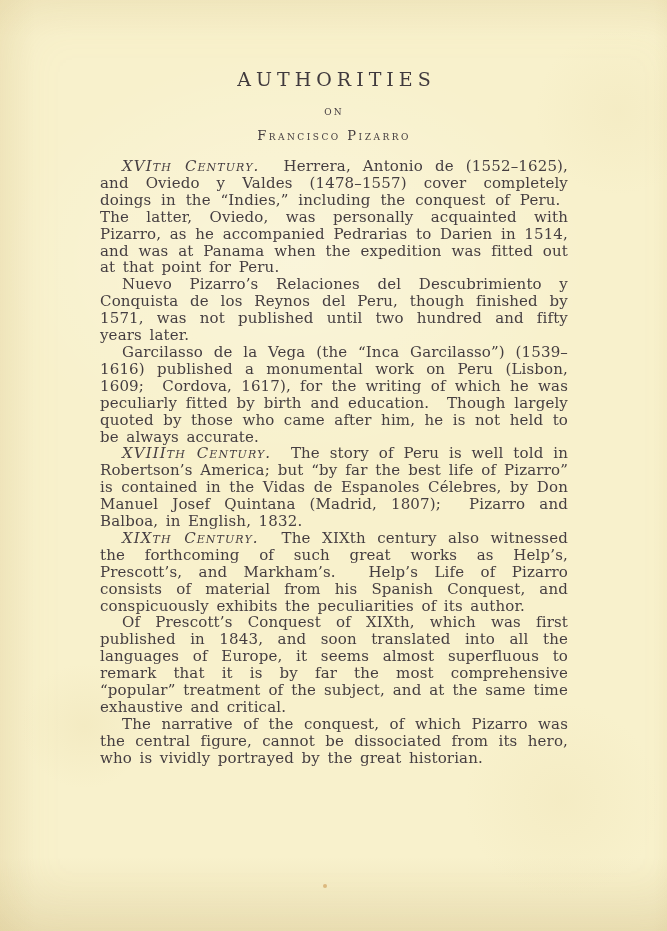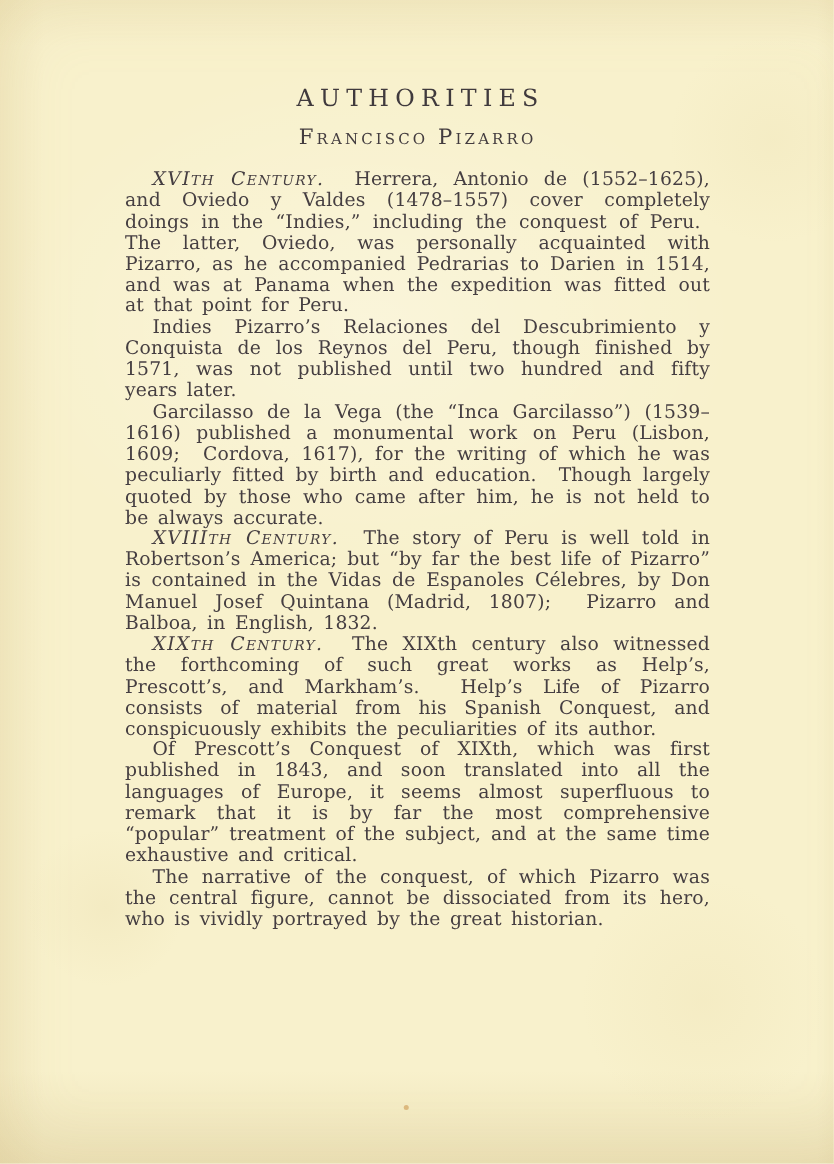--- a/index.html
+++ b/index.html
@@ -66,21 +66,21 @@
     font-variant: small-caps;
     font-size: 13px;
     letter-spacing: 2px;
     color: #484044;
   }
   .subject {
     margin: 10px 0 0 0;
     text-align: center;
     font-weight: normal;
     font-variant: small-caps;
-    font-size: 17px;
+    font-size: 13px;
     letter-spacing: 2.5px;
     color: #433c3f;
   }
   .body-text {
     margin-top: 15px;
     font-size: 15px;
     line-height: 16.9px;
     text-align: justify;
     word-spacing: 2.6px;
     letter-spacing: 0.15px;
@@ -99,24 +99,25 @@
   .italic {
   }
 </style>
 </head>
 <body>
 
 <div class="page">
   <div class="speck"></div>
   <div class="content">
     <h1 class="title">AUTHORITIES</h1>
+    <div class="on-label">on</div>
     <h2 class="subject">Francisco Pizarro</h2>
     <div class="body-text">
         <p><span class="smallcaps">XVIth Century.</span><span>&nbsp; Herrera, Antonio de (1552–1625), and Oviedo y Valdes (1478–1557) cover completely doings in the “Indies,” including the conquest of Peru.&nbsp; The latter, Oviedo, was personally acquainted with Pizarro, as he accompanied Pedrarias to Darien in 1514, and was at Panama when the expedition was fitted out at that point for Peru.</span></p>
-        <p><span>Indies Pizarro’s </span><span class="italic">Relaciones del Descubrimiento y Conquista de los Reynos del Peru</span><span>, though finished by 1571, was not published until two hundred and fifty years later.</span></p>
+        <p><span>Nuevo Pizarro’s </span><span class="italic">Relaciones del Descubrimiento y Conquista de los Reynos del Peru</span><span>, though finished by 1571, was not published until two hundred and fifty years later.</span></p>
         <p><span>Garcilasso de la Vega (the “Inca Garcilasso”) (1539–1616) published a monumental work on Peru (Lisbon, 1609;&nbsp; Cordova, 1617), for the writing of which he was peculiarly fitted by birth and education.&nbsp; Though largely quoted by those who came after him, he is not held to be always accurate.</span></p>
         <p><span class="smallcaps">XVIIIth Century.</span><span>&nbsp; The story of Peru is well told in Robertson’s </span><span class="italic">America;</span><span> but “by far the best life of Pizarro” is contained in the </span><span class="italic">Vidas de Espanoles Célebres</span><span>, by Don Manuel Josef Quintana (Madrid, 1807);&nbsp; </span><span class="italic">Pizarro and Balboa</span><span>, in English, 1832.</span></p>
         <p><span class="smallcaps">XIXth Century.</span><span>&nbsp; The XIXth century also witnessed the forthcoming of such great works as Help’s, Prescott’s, and Markham’s.&nbsp; Help’s </span><span class="italic">Life of Pizarro</span><span> consists of material from his </span><span class="italic">Spanish Conquest</span><span>, and conspicuously exhibits the peculiarities of its author.</span></p>
         <p><span>Of Prescott’s </span><span class="italic">Conquest of XIXth</span><span>, which was first published in 1843, and soon translated into all the languages of Europe, it seems almost superfluous to remark that it is by far the most comprehensive “popular” treatment of the subject, and at the same time exhaustive and critical.</span></p>
         <p><span>The narrative of the conquest, of which Pizarro was the central figure, cannot be dissociated from its hero, who is vividly portrayed by the great historian.</span></p>
       </div>
   </div>
 </div>
 
 </body></html>

